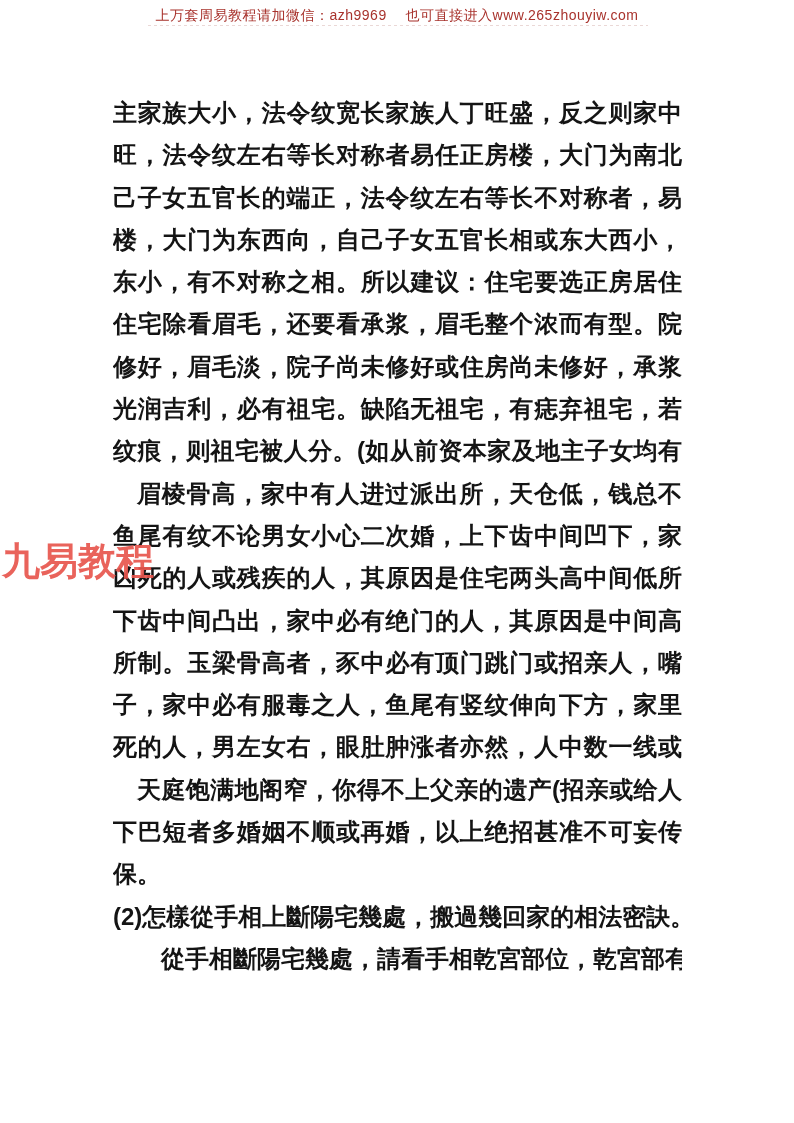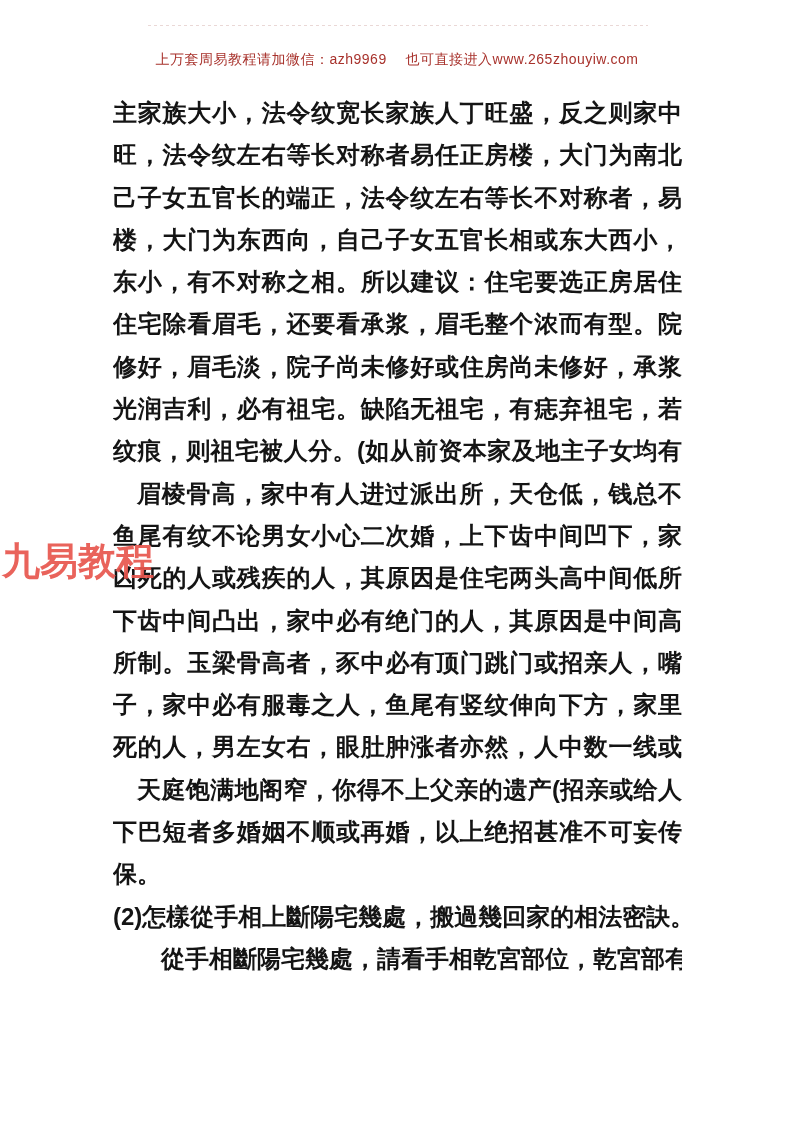--- a/index.html
+++ b/index.html
@@ -11,21 +11,20 @@
   }
   .page {
     position:absolute; inset:0; background:#ffffff;
   }
   .header-line {
     position:absolute; top:7px; left:0; width:100%;
     text-align:center;
     font-size:14px; font-weight:400;
     color:#a8322c;
     letter-spacing:0.5px;
-    margin-top:44px;
   }
   .header-underline {
     position:absolute; top:25px; left:148px; width:500px; height:1px;
     background:repeating-linear-gradient(90deg,#d9b8b5 0 3px,transparent 3px 6px);
     opacity:0.55;
   }
   .watermark {
     position:absolute; left:2px; top:536px;
     font-size:38px; font-weight:700;
     color:#e8564e;

